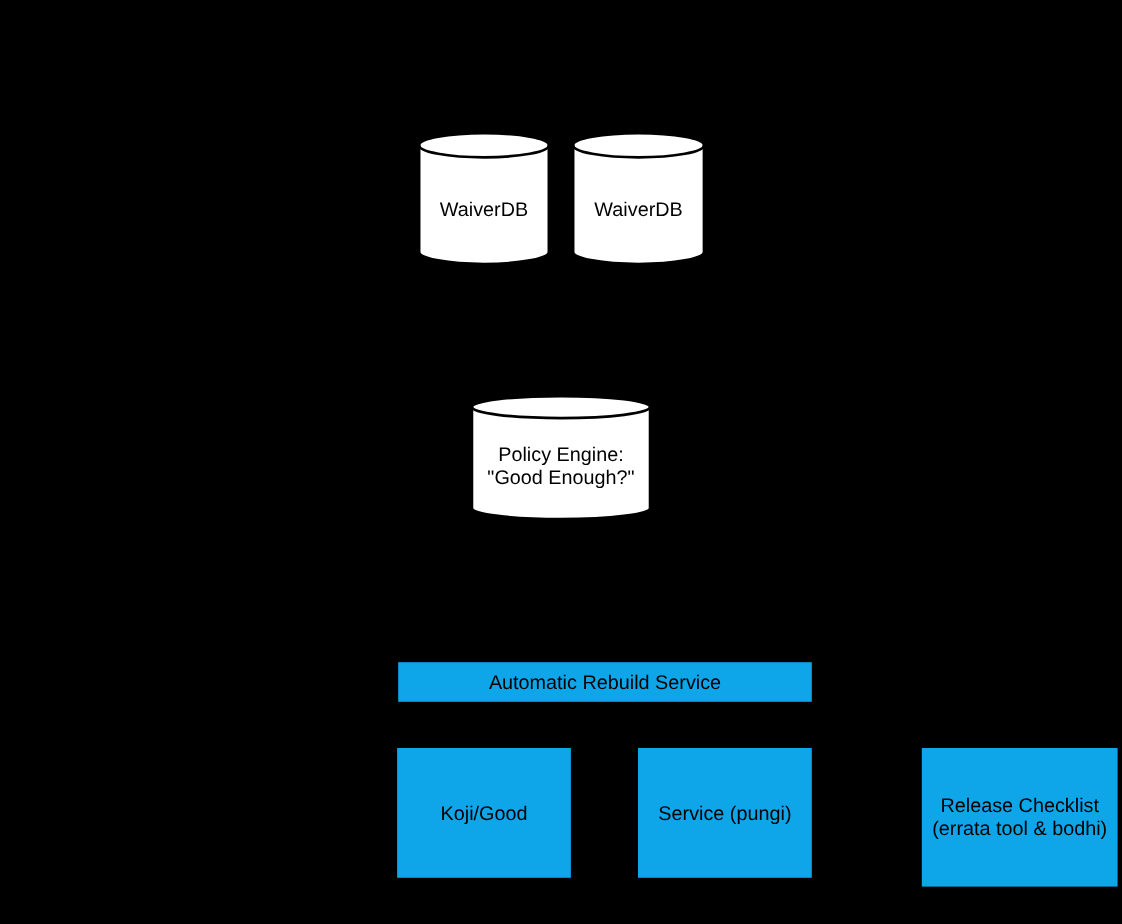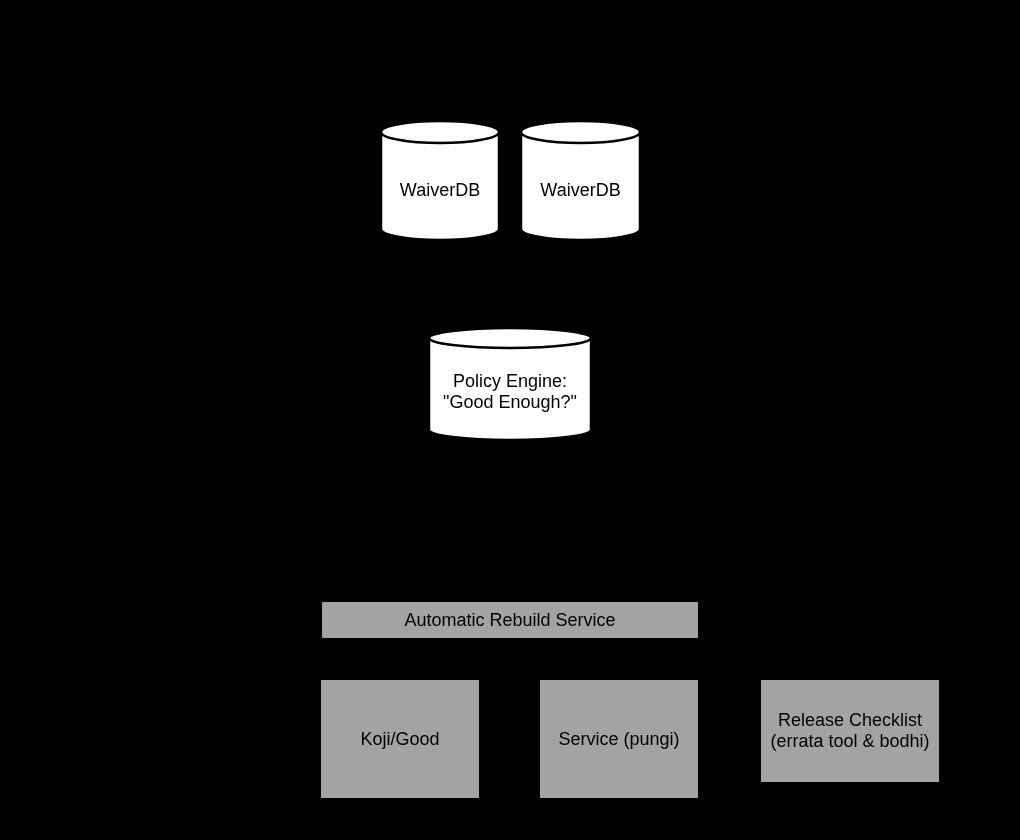--- a/index.html
+++ b/index.html
@@ -29,21 +29,22 @@
     fill: #ffffff;
     stroke: #000000;
     stroke-width: 2.5;
   }
   .shape-line {
     fill: none;
     stroke: #000000;
     stroke-width: 2.5;
   }
   .rect-node {
-    background: #a3a3a3;
+    background: #0ea5e9;
+    margin-left: 40px;
   }
   .label {
     position: absolute;
     left: 0; right: 0; top: 0; bottom: 0;
     display: flex;
     align-items: center;
     justify-content: center;
     text-align: center;
     color: #000000;
     font-size: 18px;
@@ -71,21 +72,21 @@
   </div>
 
   <div class="node cyl-v" id="node-resultsdb" style="left:521px; top:121px; width:119px; height:119px">
     <svg width="119" height="119" viewBox="0 0 119 119">
       <path class="shape-fill" d="M0,11 V108 A59.5,11 0 0 0 119,108 V11 A59.5,11 0 0 0 0,11 Z"></path>
       <path class="shape-line" d="M0,11 A59.5,11 0 0 0 119,11"></path>
     </svg>
     <div class="label">WaiverDB</div>
   </div>
 
-  <div class="node cyl-v" id="node-policy-engine" style="left:429px; top:328px; width:162px; height:112px">
+  <div class="node cyl-v" id="node-policy-engine" style="left:429px; top:360px; width:162px; height:112px">
     <svg width="162" height="112" viewBox="0 0 162 112">
       <path class="shape-fill" d="M0,10 V102 A81,10 0 0 0 162,102 V10 A81,10 0 0 0 0,10 Z"></path>
       <path class="shape-line" d="M0,10 A81,10 0 0 0 162,10"></path>
     </svg>
     <div class="label">Policy Engine:
 "Good Enough?"</div>
   </div>
 
   <div class="node rect-node" id="node-rebuild-service" style="left:322px; top:602px; width:376px; height:36px">
     <div class="label">Automatic Rebuild Service</div>
@@ -93,18 +94,18 @@
 
 
   <div class="node rect-node" id="node-koji-brew" style="left:321px; top:680px; width:158px; height:118px">
     <div class="label">Koji/Good</div>
   </div>
 
   <div class="node rect-node" id="node-compose" style="left:540px; top:680px; width:158px; height:118px">
     <div class="label">Service (pungi)</div>
   </div>
 
-  <div class="node rect-node" id="node-release-checklist" style="left:761px; top:680px; width:178px; height:102px">
+  <div class="node rect-node" id="node-release-checklist" style="left:798px; top:680px; width:178px; height:126px">
     <div class="label">Release Checklist
 (errata tool &amp; bodhi)</div>
   </div>
 
 </div>
 
 </body></html>

